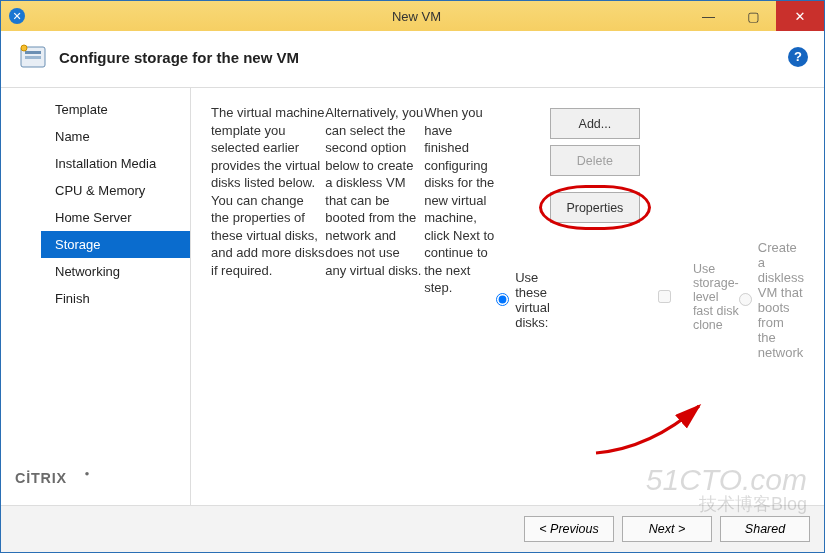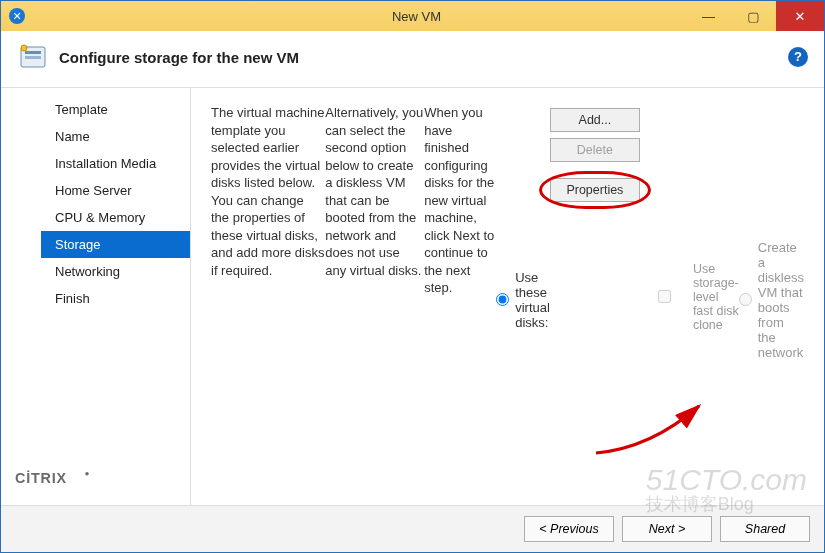--- a/index.html
+++ b/index.html
@@ -32,30 +32,30 @@
   .thead { display:flex; background:#f5f5f5; border-bottom:1px solid #e3e3e3; font-size:12.5px; }
   .th, .td { padding:4px 8px; }
   .col-loc { flex:1; display:flex; align-items:center; }
   .col-size { width:70px; text-align:right; }
   .col-shared { width:80px; }
   .trow { display:flex; font-size:12.5px; align-items:center; }
   .trow.selected { background:#1e90ff; color:#fff; }
   .disk-icon { width:14px; height:10px; background:#fff; border:1px solid #8cc; border-radius:2px; margin-right:6px; display:inline-block; }
   .trow.selected .disk-icon { border-color:#cde; }
   .side-buttons { width:90px; display:flex; flex-direction:column; gap:6px; }
-  .btn { background:#f0f0f0; border:1px solid #adadad; font-size:12.5px; height:24px; display:flex; align-items:center; justify-content:center; padding:0 8px; }
+  .btn { background:#f0f0f0; border:1px solid #adadad; font-size:12.5px; height:31px; display:flex; align-items:center; justify-content:center; padding:0 8px; }
   .btn.disabled { color:#a0a0a0; }
   .props-highlight { position:relative; }
   .props-highlight::after { content:""; position:absolute; left:-12px; top:-8px; right:-12px; bottom:-8px; border:3px solid #d40000; border-radius:50%/60%; pointer-events:none; }
   .arrow { position:absolute; pointer-events:none; }
   .check-row { display:flex; align-items:center; margin:10px 0 16px 18px; color:#999; font-size:12.5px;gap:16px; }
   .check-row input { margin:0 6px 0 0; }
   .footer { border-top:1px solid #ddd; background:#f3f3f3; padding:10px 14px; display:flex; justify-content:flex-end; gap:8px; }
   .footer .btn { width:90px; height:26px; background:#fafafa;font-style:italic; }
-  .watermark { position:absolute; right:18px; bottom:40px; color:rgba(0,0,0,0.15); font-size:30px; font-family:Georgia,serif; font-style:italic; pointer-events:none; text-align:left; line-height:1; }
+  .watermark { position:absolute; right:18px; bottom:40px; color:rgba(0,0,0,0.15); font-size:30px; font-family:Georgia,serif; font-style:italic; pointer-events:none; text-align:right; line-height:1; }
   .watermark .cn { font-size:18px; font-style:normal; font-family:sans-serif; }
 </style>
 </head>
 <body>
 
 <div class="window">
 
   <div class="titlebar">
     <div class="sysicon">✕</div>
     <div class="title">New VM</div>
@@ -76,22 +76,22 @@
     <h1>Configure storage for the new VM</h1>
     <div class="help-icon">?</div>
   </div>
 
   <div class="body">
 
     <div class="sidebar">
       <div class="step">Template</div>
       <div class="step">Name</div>
       <div class="step">Installation Media</div>
+      <div class="step">CPU &amp; Memory</div>
       <div class="step">Home Server</div>
-      <div class="step">CPU &amp; Memory</div>
       <div class="step selected">Storage</div>
       <div class="step">Networking</div>
       <div class="step">Finish</div>
       <div class="brand">
         <svg viewBox="0 0 100 22">
             <text x="0" y="17" font-family="Arial Black, Arial" font-weight="900" font-size="18" fill="#6b6b6b" letter-spacing="1">CİTRIX</text>
             <circle cx="90" cy="6" r="2.2" fill="#6b6b6b"></circle>
           </svg>
       </div>
     </div>

